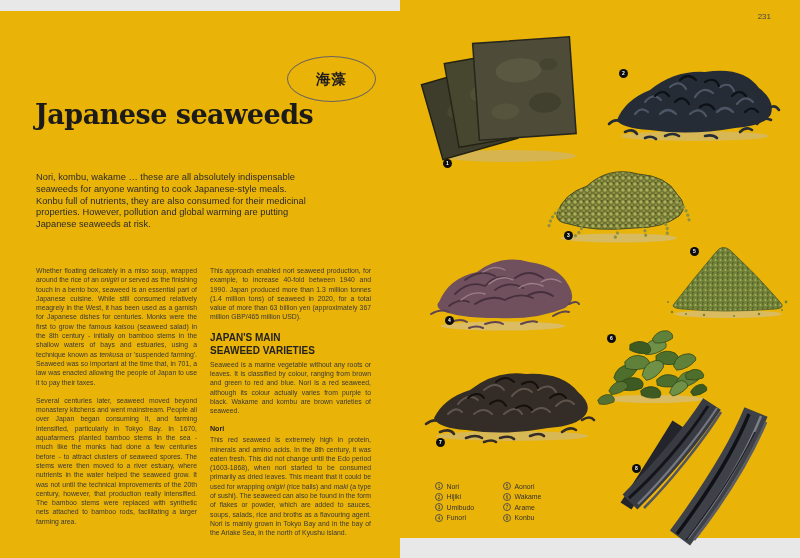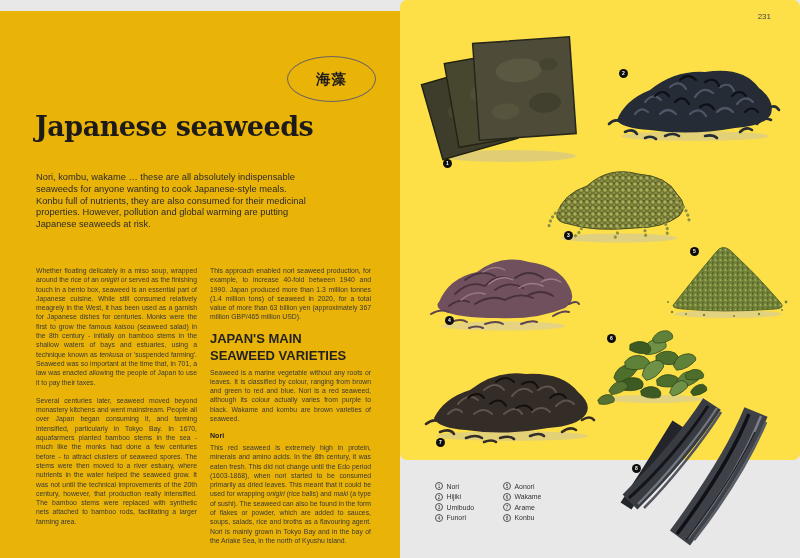--- a/index.html
+++ b/index.html
@@ -9,43 +9,43 @@
 
   
   .page-left { position:relative; width:400px; height:558px; background:#eab308;margin-top:11px; }
   .kanji-oval {
     position:absolute; left:287px; top:45px; width:89px; height:46px;
     border:1px solid #6b6360; border-radius:50%;
     display:flex; align-items:center; justify-content:center;
     font-size:14.5px; font-weight:bold; color:#1e1c1b; letter-spacing:1px;
   }
   .title {
-    position:absolute; left:35px; top:100px; width:350px;
+    position:absolute; left:35px; top:88px; width:350px;
     font-family:"DejaVu Serif", serif; font-weight:bold;
     font-size:27px; letter-spacing:-0.5px; color:#1c1b19;
   }
   .intro {
     position:absolute; left:36px; top:161px; width:276px;
     font-size:9.3px; line-height:1.27; color:#2c2b2a;
   }
   .columns {
     position:absolute; left:36px; top:255px; width:336px;
     display:flex; gap:13px;
   }
   .col { width:161px; font-size:6.85px; line-height:1.36; color:#3a3937; text-align:justify; }
   .col p { margin-bottom:9px; }
   .col p i { font-style:italic; }
   .subhead {
-    font-size:13px; font-weight:bold; color:#232221; line-height:1.3;
+    font-size:10px; font-weight:bold; color:#232221; line-height:1.3;
     margin:1px 0 3px 0; text-align:left;
   }
   .runhead { font-size:7.1px; font-weight:bold; color:#232221; margin:0 0 1px 0; text-align:left; }
 
   
-  .page-right { position:relative; width:400px; height:460px; background:#fde047;border-radius:7px; }
+  .page-right { position:relative; width:400px; height:538px; background:#eab308; }
   .page-number { position:absolute; right:29px; top:12px; font-size:8px; color:#47454a; }
   .illus { position:absolute; }
   .badge {
     position:absolute; width:9px; height:9px; border-radius:50%;
     background:#0e0d0d; color:#ffffff; font-size:5px; line-height:9px;
     text-align:center; font-weight:bold;
   }
   .legend {
     position:absolute; left:35px; top:482px;
     display:grid; grid-template-rows:repeat(4,auto); grid-auto-flow:column;

